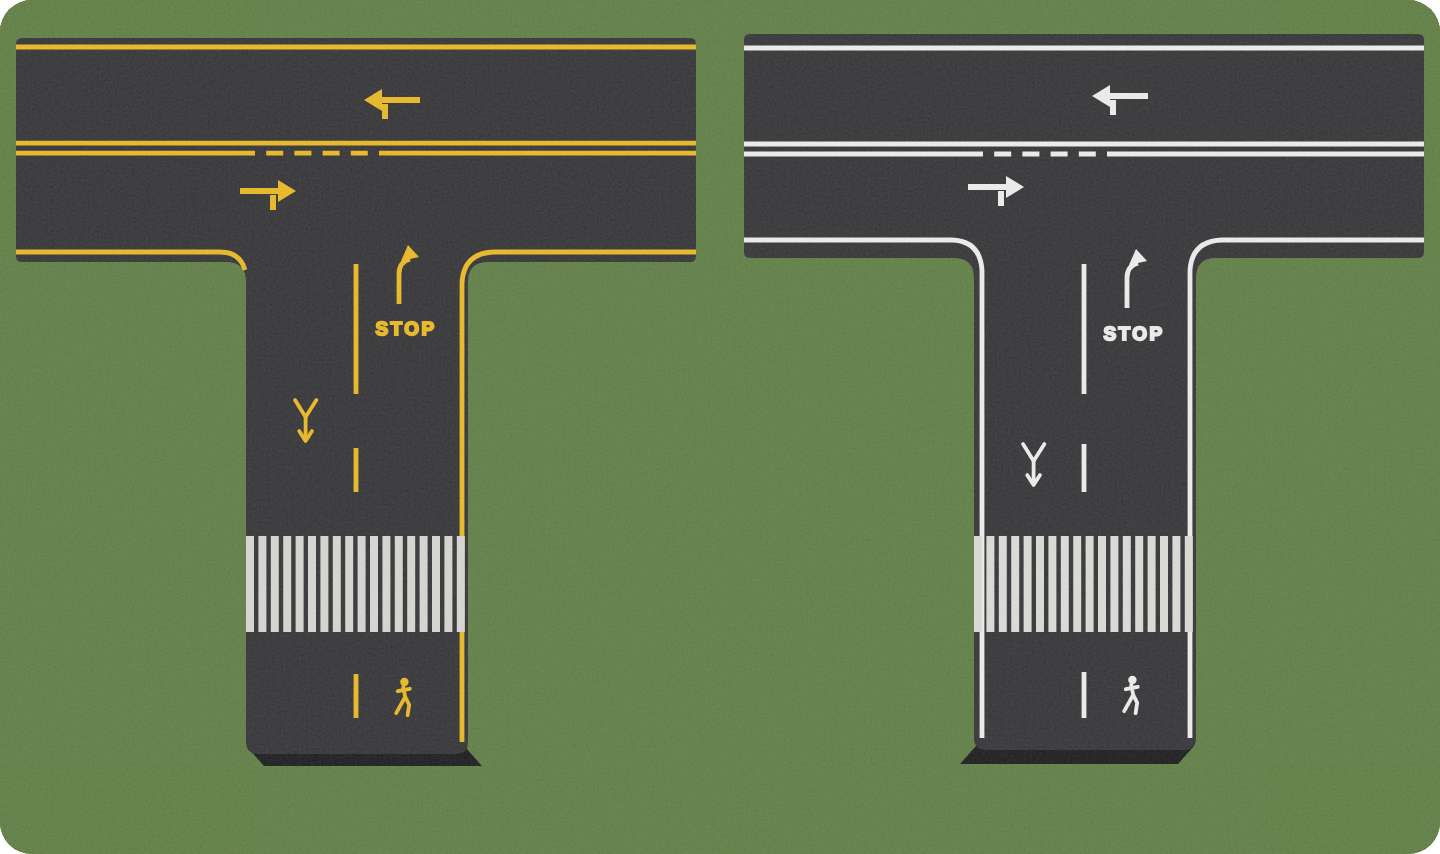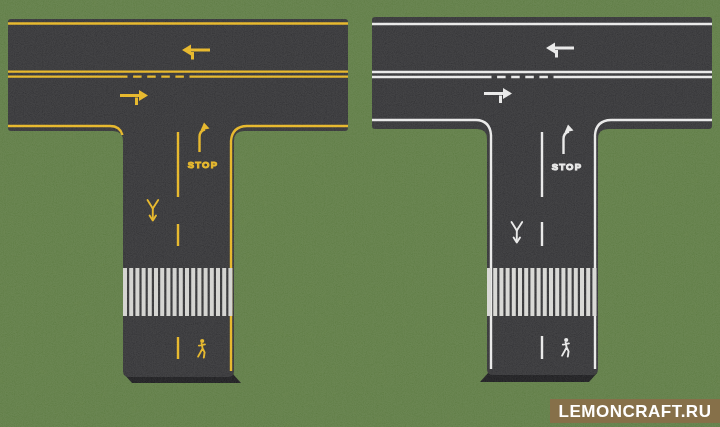--- a/index.html
+++ b/index.html
@@ -15,21 +15,21 @@
   .crosswalk-line{fill:none;stroke-dasharray:4 2.2;stroke-width:48;}
   .stop-text{font:bold 9.5px "Liberation Sans",sans-serif;letter-spacing:1.2px;text-anchor:middle;}
   
   .banner{position:absolute;left:550px;top:399px;width:170px;height:24px;
           display:flex;align-items:center;justify-content:center;}
   .banner span{font:bold 17px "Liberation Sans",sans-serif;letter-spacing:.5px;line-height:1;}
 </style>
 </head>
 <body>
 
-<div class="scene" style="background-color: rgb(92, 126, 63);">
+<div class="scene" style="background-color: rgb(92, 126, 63); border-radius: 16px;">
 
 <svg width="720" height="427" viewBox="0 0 720 427">
   <defs>
     <filter id="mottle" x="0" y="0" width="100%" height="100%">
       <feTurbulence type="fractalNoise" baseFrequency="0.13" numOctaves="3" seed="7"></feTurbulence>
       <feColorMatrix type="matrix" values="0 0 0 0 0.10  0 0 0 0 0.17  0 0 0 0 0.05  0.8 0.8 0.8 0 0"></feColorMatrix>
     </filter>
     <filter id="grain" x="0" y="0" width="100%" height="100%">
       <feTurbulence type="fractalNoise" baseFrequency="0.9" numOctaves="2" seed="3"></feTurbulence>
       <feColorMatrix type="matrix" values="0 0 0 0 0.75  0 0 0 0 0.75  0 0 0 0 0.72  0.55 0.55 0.55 0 0"></feColorMatrix>
@@ -109,17 +109,14 @@
     <path class="crosswalk-line" d="M115,275 H226" stroke="#d8d8d5"></path>
     <g transform="translate(193.5,331)" class="markings" stroke="#ebebeb">
       <circle class="fillshape" cx="0.7" cy="-8" r="2.1" fill="#ebebeb"></circle>
       <path class="fine" d="M0.1,-5.6 L1.1,-0.6 M-2.6,-3.4 L3.4,-4.6 M1.1,-0.6 L-3.4,7.6 M1.1,-0.6 L3.1,3.4 L2.3,8.6"></path>
     </g>
   </g>
 
   <rect x="0" y="0" width="720" height="427" filter="url(#grain)" opacity="0.12"></rect>
 </svg>
 
-  <div class="banner" style="background-color: rgb(134, 112, 73); color: rgb(255, 255, 255);">
-    <span>LEMONCRAFT.RU</span>
-  </div>
 
 </div>
 
 </body></html>

